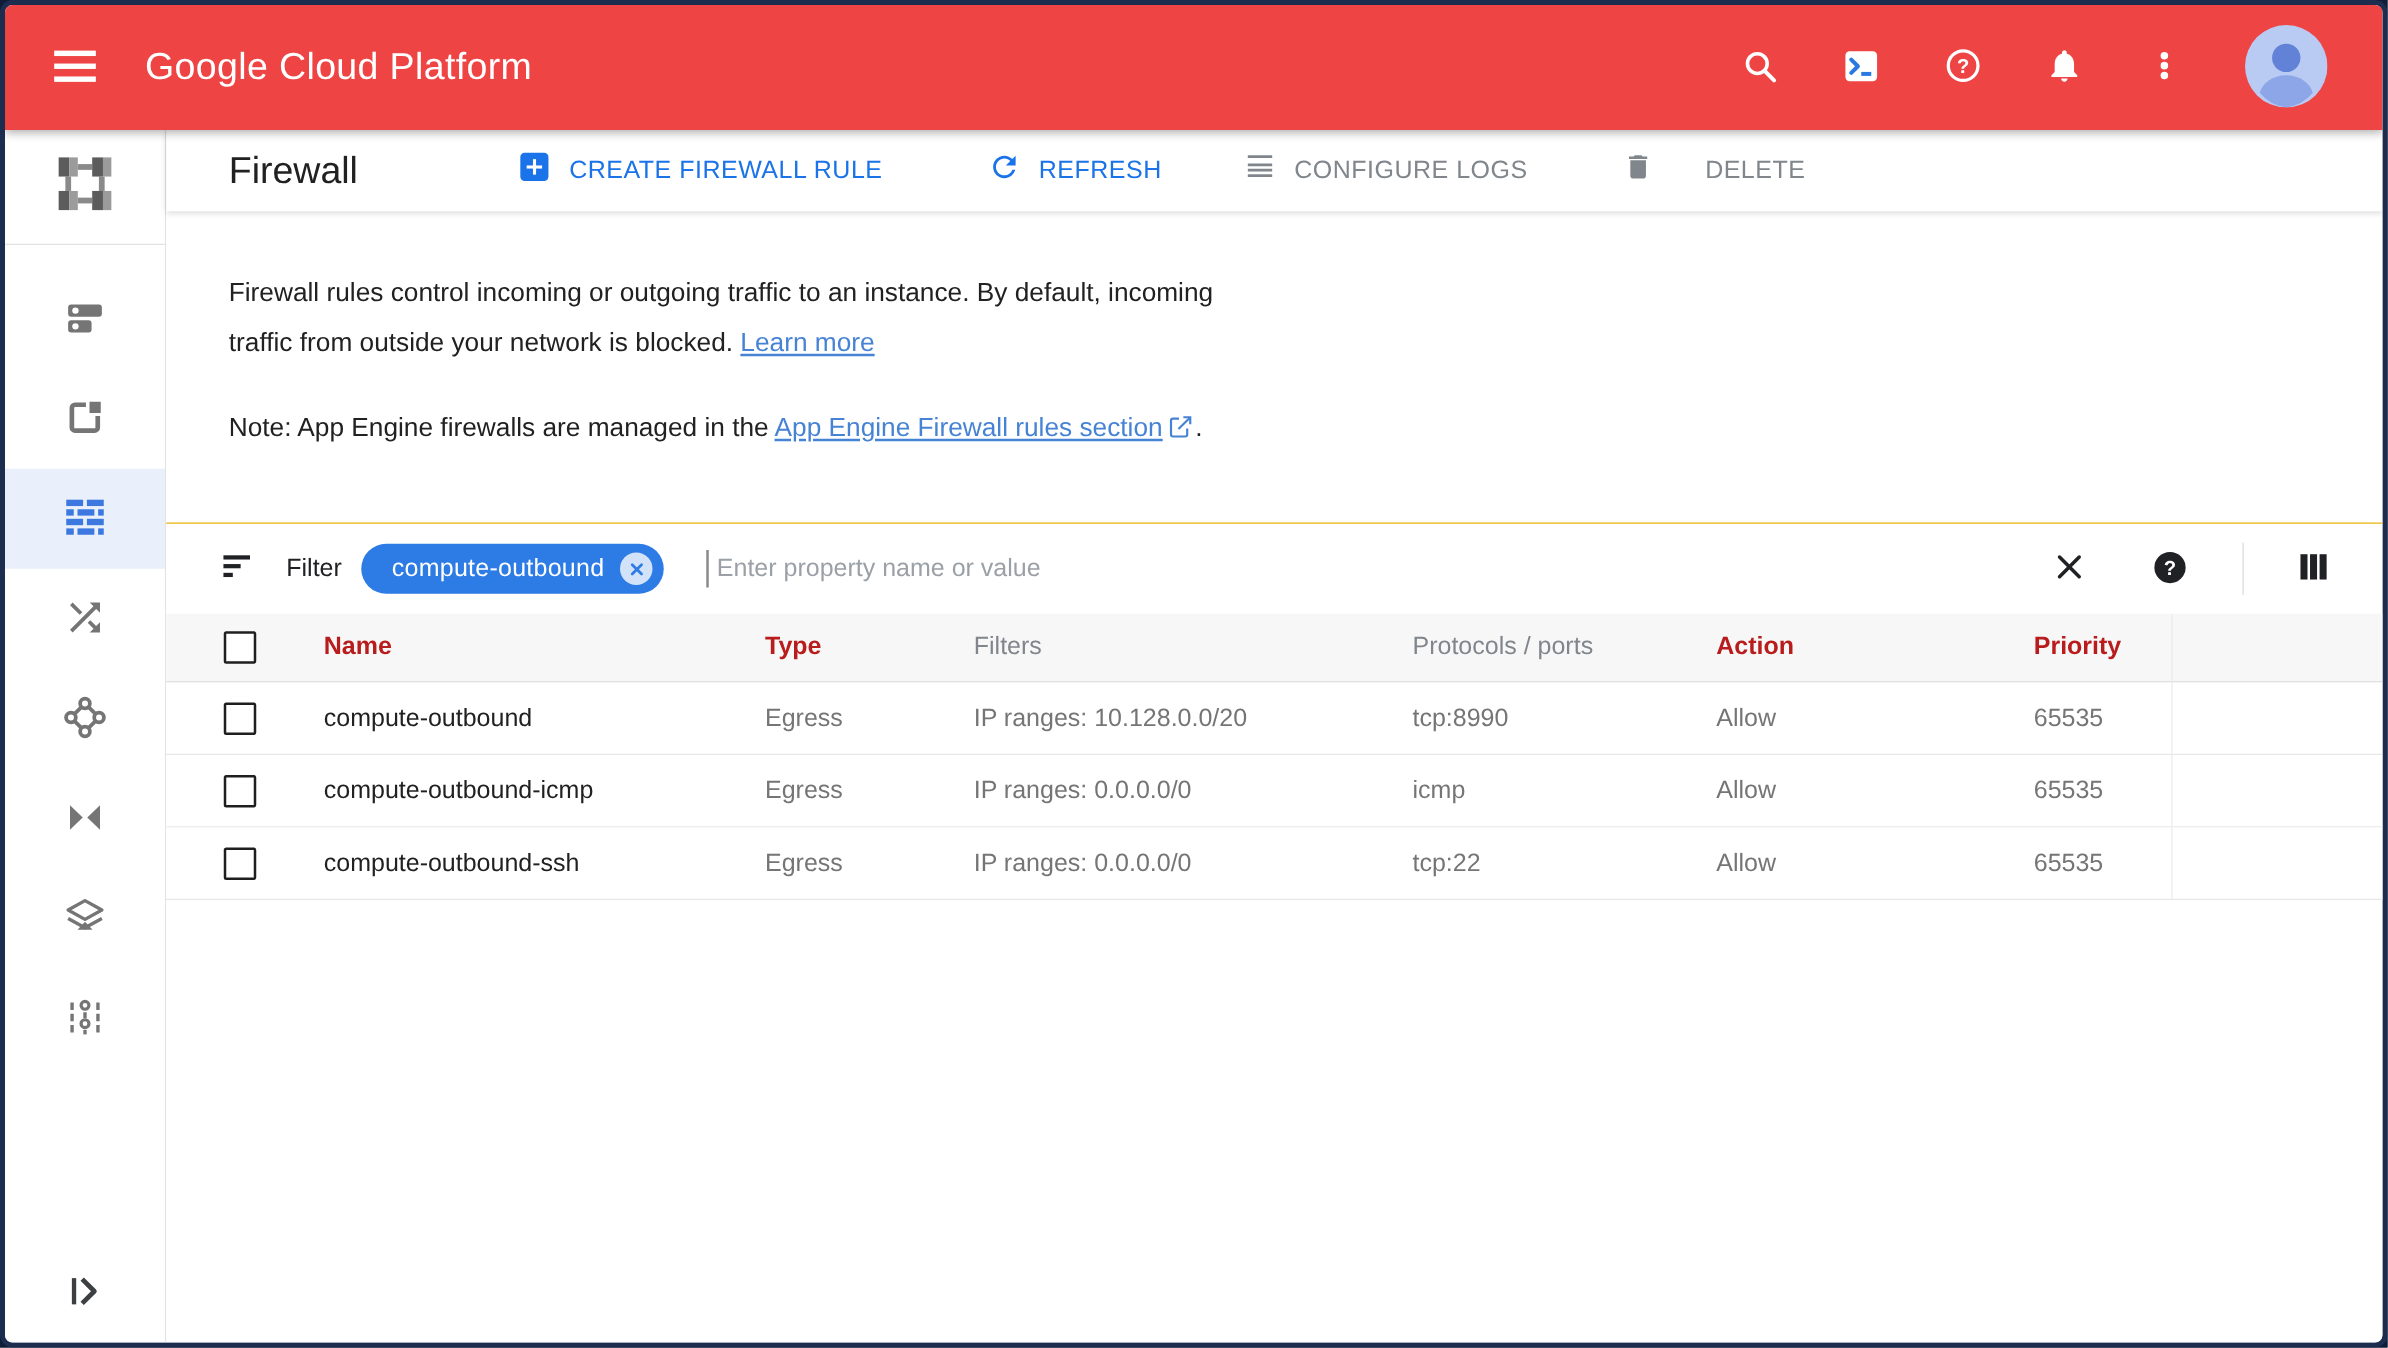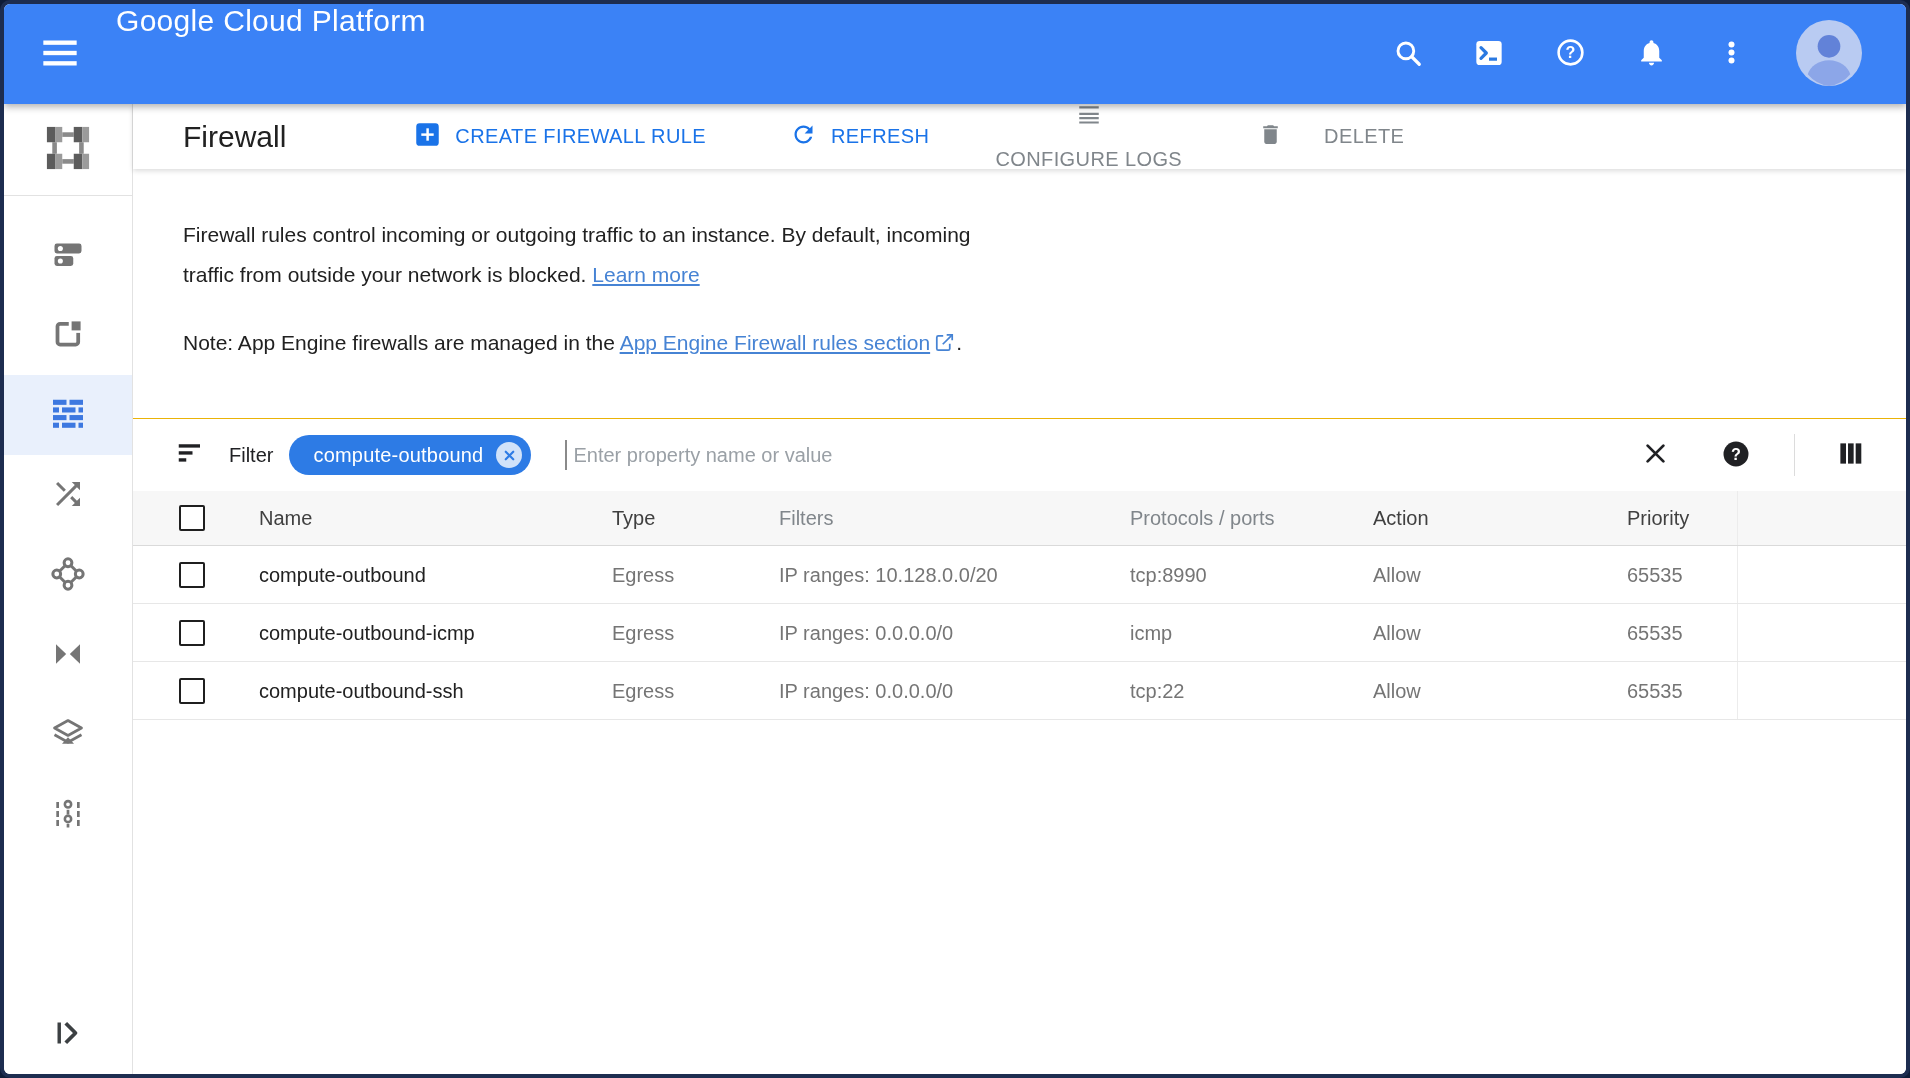--- a/index.html
+++ b/index.html
@@ -4,21 +4,21 @@
 <style>
   html,body{margin:0;padding:0;background:#0e1c38;}
   *{box-sizing:border-box;}
   .page{
     position:relative;width:1910px;height:1078px;
     border:4px solid #1d2d50;border-radius:10px;overflow:hidden;
     background:#fff;display:flex;flex-direction:column;
     font-family:"Liberation Sans","DejaVu Sans",sans-serif;
   }
   
-  .appbar{height:100px;flex:0 0 auto;background:#3b82f6;display:flex;
+  .appbar{height:100px;flex:0 0 auto;background:#ef4444;display:flex;align-items:center;
     padding:0 44px 0 36px;position:relative;z-index:6;box-shadow:0 3px 7px rgba(0,0,0,.30);}
   .iconbtn{background:none;border:none;padding:0;display:flex;align-items:center;justify-content:center;cursor:pointer;}
   .logo{margin-left:36px;color:#fff;font-size:30px;letter-spacing:.3px;white-space:nowrap;}
   .proj{margin-left:46px;display:flex;align-items:center;gap:13px;color:#fff;font-size:23px;cursor:pointer;background:none;border:none;font-family:inherit;}
   .appbar-right{margin-left:auto;display:flex;align-items:center;gap:50px;}
   
   .bodyrow{flex:1;display:flex;min-height:0;}
   .sidebar{width:129px;flex:0 0 auto;border-right:1px solid #e2e2e2;position:relative;background:#fff;}
   .sidebar-product{height:92px;border-bottom:1px solid #e2e2e2;display:flex;align-items:center;justify-content:center;}
   .sidebar-nav{padding-top:19px;}
@@ -27,21 +27,21 @@
   .collapse-btn{position:absolute;bottom:0;left:0;right:0;height:80px;display:flex;align-items:center;justify-content:center;cursor:pointer;background:none;border:none;}
   
   .main{flex:1;display:flex;flex-direction:column;min-width:0;position:relative;}
   .toolbar{height:65px;flex:0 0 auto;display:flex;align-items:center;padding-left:50px;background:#fff;
     position:relative;z-index:3;box-shadow:0 2px 5px rgba(0,0,0,.14);}
   .page-title{font-size:30px;font-weight:400;color:#212121;margin:0;}
   .tbtn{display:flex;align-items:center;gap:14px;font-size:20px;font-weight:500;letter-spacing:.4px;
     background:none;border:none;cursor:pointer;font-family:inherit;white-space:nowrap;padding:0;}
   .tbtn.blue{color:#1a73e8;}
   .tbtn.gray{color:#80868b;}
-  .btn-create{margin-left:128px;} .btn-refresh{margin-left:84px;} .btn-logs{margin-left:66px;flex-direction:column;} .btn-delete{margin-left:76px;gap:41px;}
+  .btn-create{margin-left:128px;} .btn-refresh{margin-left:84px;} .btn-logs{margin-left:66px;} .btn-delete{margin-left:76px;gap:41px;}
   .content{flex:1;position:relative;background:#fff;}
   .intro{margin:46px 0 0 50px;font-size:21px;line-height:40px;color:#212121;}
   a.link{color:#4683d4;text-decoration:underline;cursor:pointer;}
   .note{margin:28px 0 0 50px;font-size:21px;line-height:40px;color:#212121;}
   .ext-icon{display:inline-block;vertical-align:-3px;margin:0 1px 0 4px;}
   
   .tablecard{margin-top:52px;border-top:1px solid #eab308;}
   .filterbar{height:72px;display:flex;align-items:center;padding:0 42px;}
   .filter-label{margin-left:24px;font-size:20px;font-weight:500;color:#202124;}
   .chip{margin-left:16px;height:40px;border-radius:20px;background:#2d7be5;color:#fff;display:flex;align-items:center;
@@ -51,21 +51,21 @@
   .filter-input{flex:1;min-width:60px;border:none;outline:none;font-size:20px;color:#212121;font-family:inherit;margin-left:4px;background:transparent;}
   .filter-input::placeholder{color:#9aa0a6;}
   .fb-right{display:flex;align-items:center;flex:0 0 auto;}
   .fb-divider{width:1px;height:42px;background:#dcdcdc;margin-right:42px;}
   .mr52{margin-right:52px;} .mr43{margin-right:43px;}
   .thead{height:55px;background:#f7f7f7;border-bottom:1px solid #dadada;position:relative;font-size:20px;}
   .trow{height:58px;border-bottom:1px solid #e7e7e7;position:relative;font-size:20px;background:#fff;}
   .cell{position:absolute;top:50%;transform:translateY(-50%);white-space:nowrap;}
   .c-check{left:46px;} .c-name{left:126px;} .c-type{left:479px;} .c-filters{left:646px;}
   .c-protocols{left:997px;} .c-action{left:1240px;} .c-priority{left:1494px;}
-  .h-dark{color:#404040;font-weight:400;} .h-gray{color:#80868b;font-weight:400;}
+  .h-dark{color:#b91c1c;font-weight:700;} .h-gray{color:#80868b;font-weight:400;}
   .d-name{color:#212121;} .d-gray{color:#757575;}
   .checkbox{width:26px;height:26px;border:2px solid #1f1f1f;border-radius:2px;background:#fff;cursor:pointer;padding:0;}
   .vdiv{position:absolute;left:1604px;top:0;bottom:0;width:1px;background:#ececec;}
 </style>
 </head>
 <body>
 
 <div class="page">
 
   <header class="appbar">

